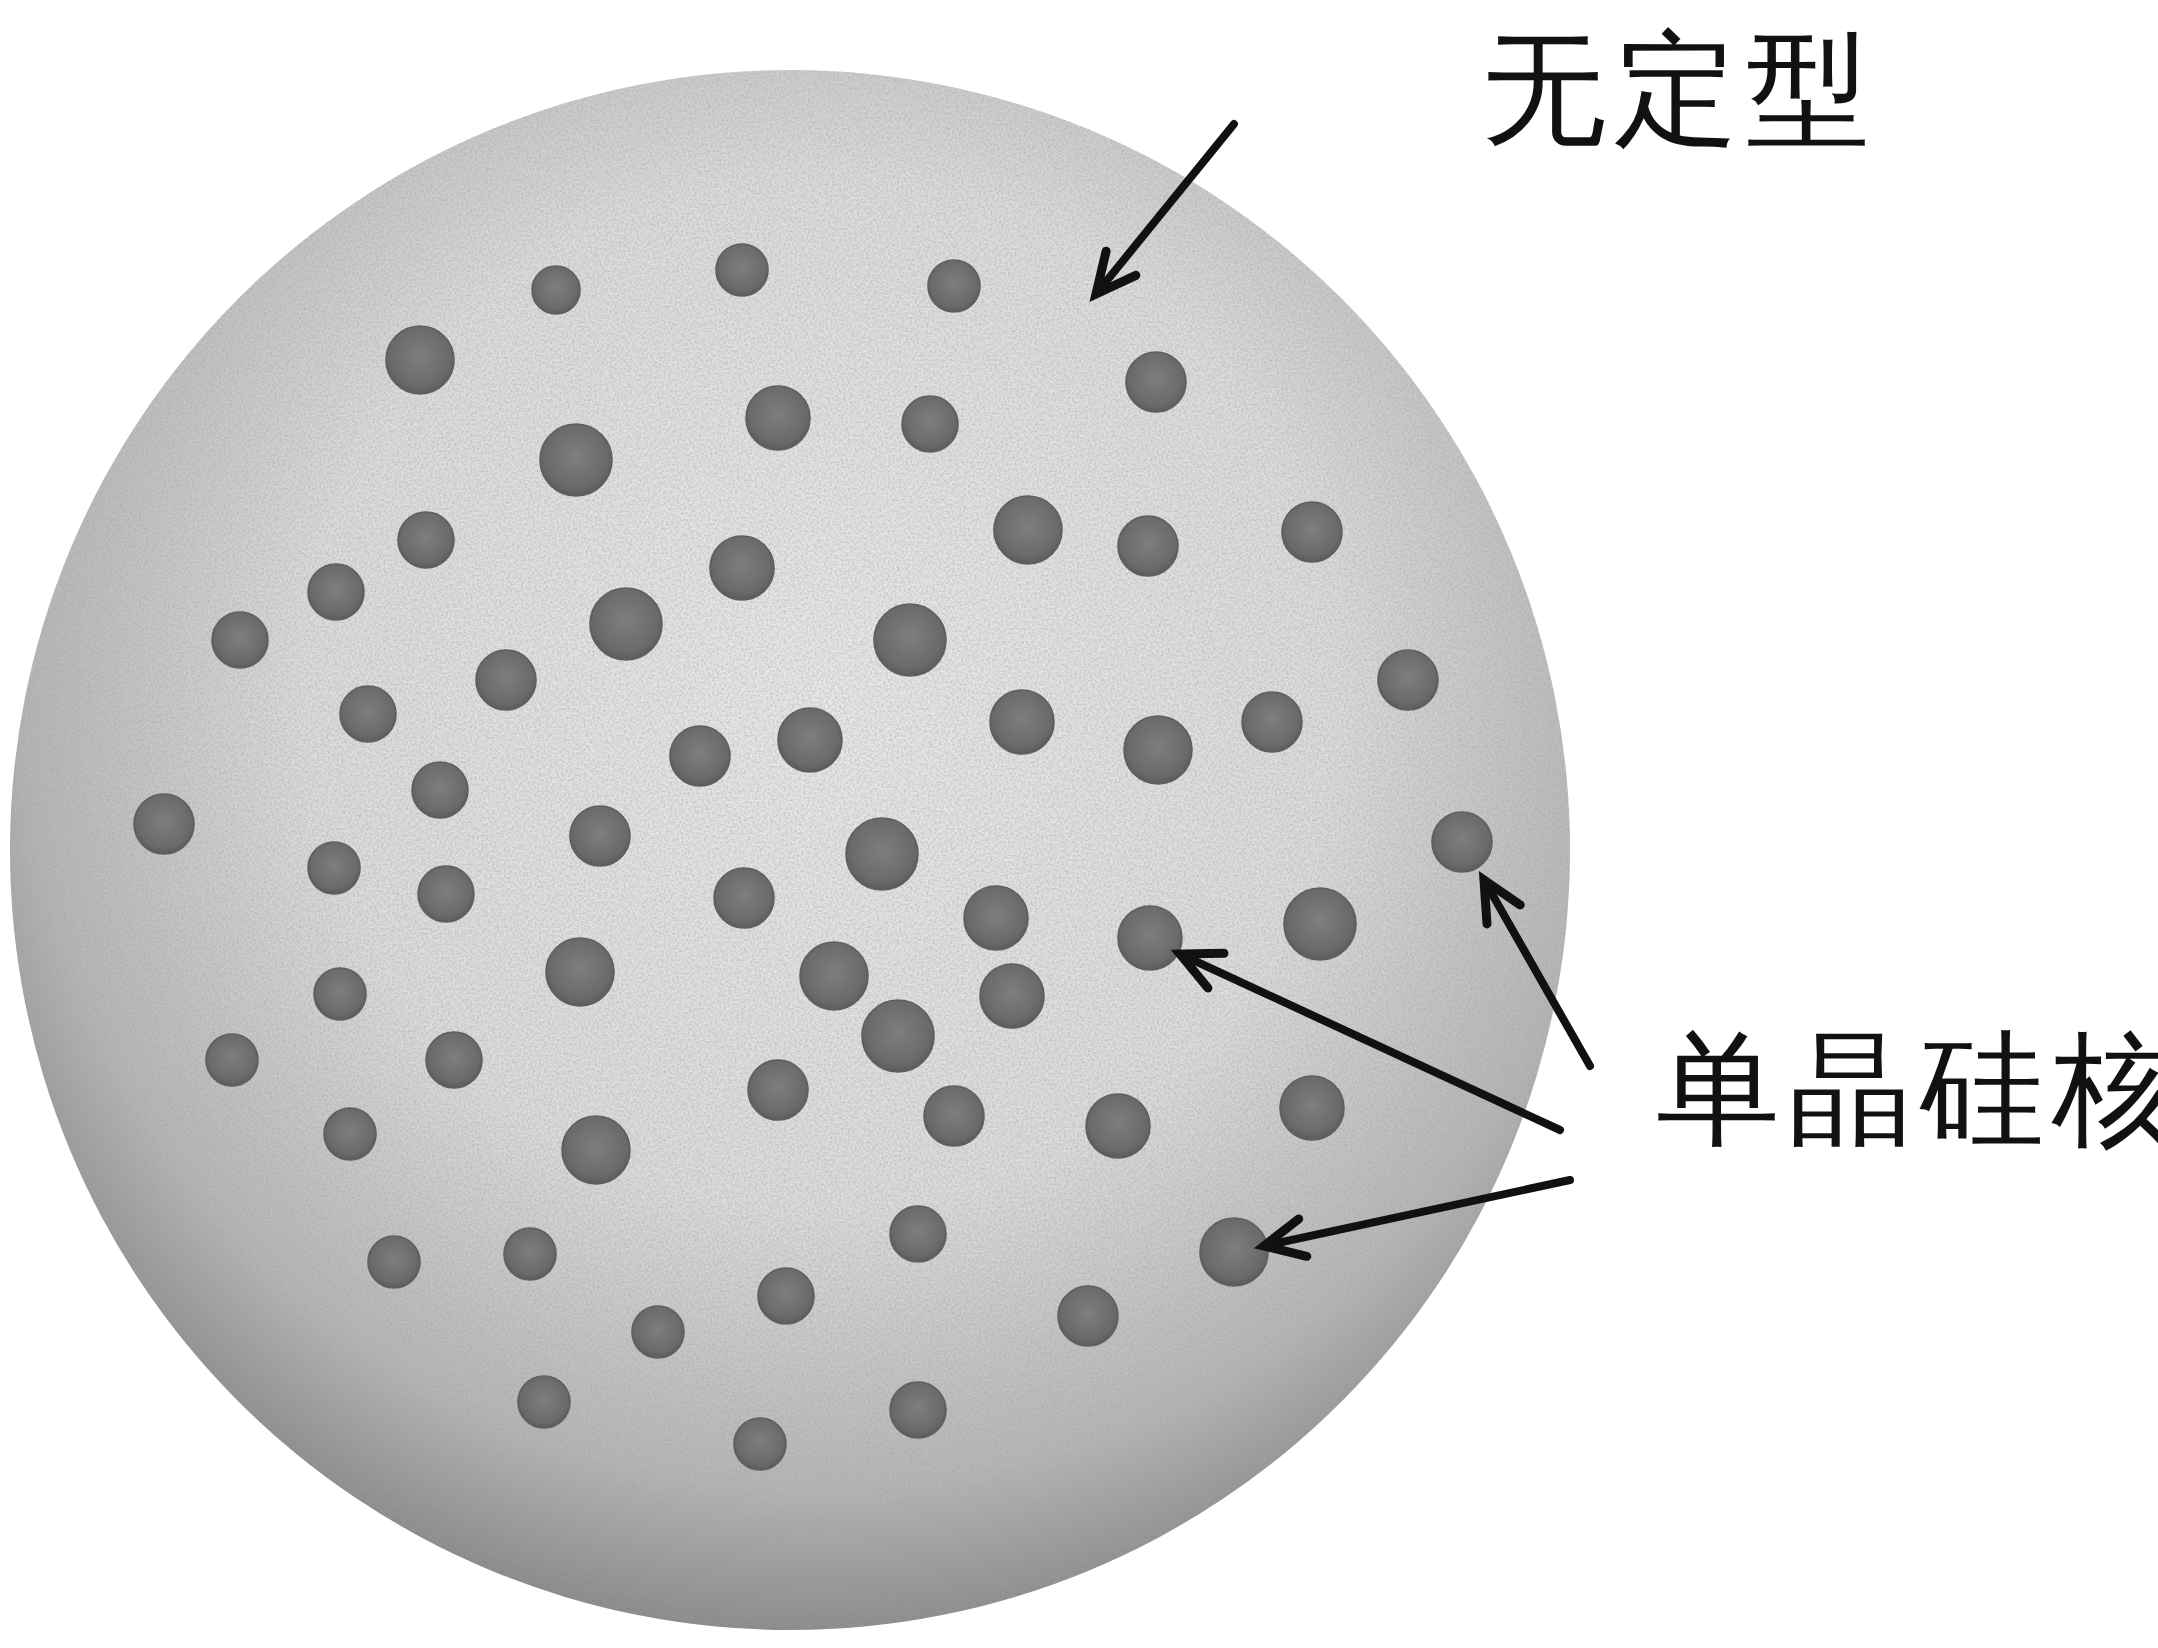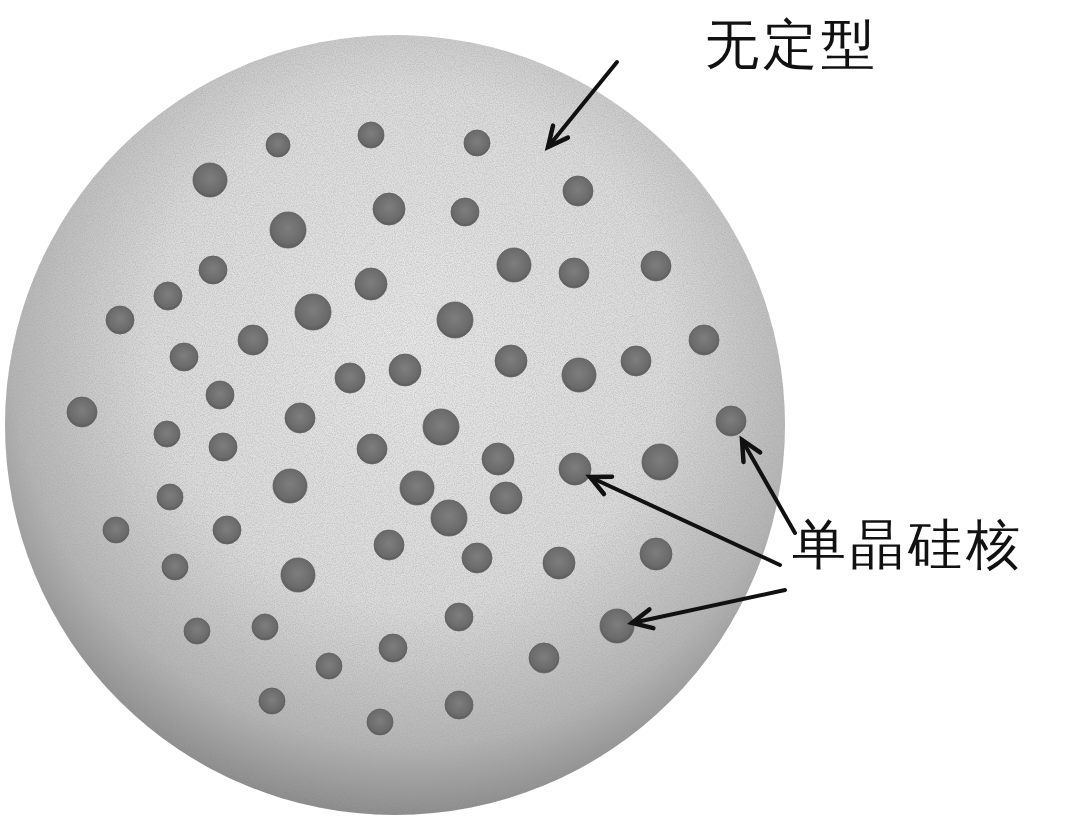--- a/index.html
+++ b/index.html
@@ -1,20 +1,20 @@
 <!DOCTYPE html>
 <html><head>
 <meta charset="utf-8">
 <style>
   html, body { margin: 0; padding: 0; background: #ffffff; }
   body { width: 1079px; height: 824px; position: relative; overflow: hidden;
          font-family: "DejaVu Serif", "Liberation Serif", serif; }
   #stage { position: absolute; left: 0; top: 0; width: 1079px; height: 824px; }
-  .label { position: absolute; color: #111; font-size: 54px; line-height: 66px;
-           letter-spacing: 4px; white-space: nowrap; }
+  .label { position: absolute; color: #111; font-size: 62px; line-height: 66px;
+           letter-spacing: 4px; white-space: nowrap; margin-left: 36px; }
   #label-matrix { left: 705px; top: 12px; }
   #label-core { left: 792px; top: 512px; }
   .label span { display: block; }
 </style>
 </head>
 <body>
 
 <div id="stage">
   <svg id="svg" width="1079" height="824" viewBox="0 0 1079 824">
     <defs>

